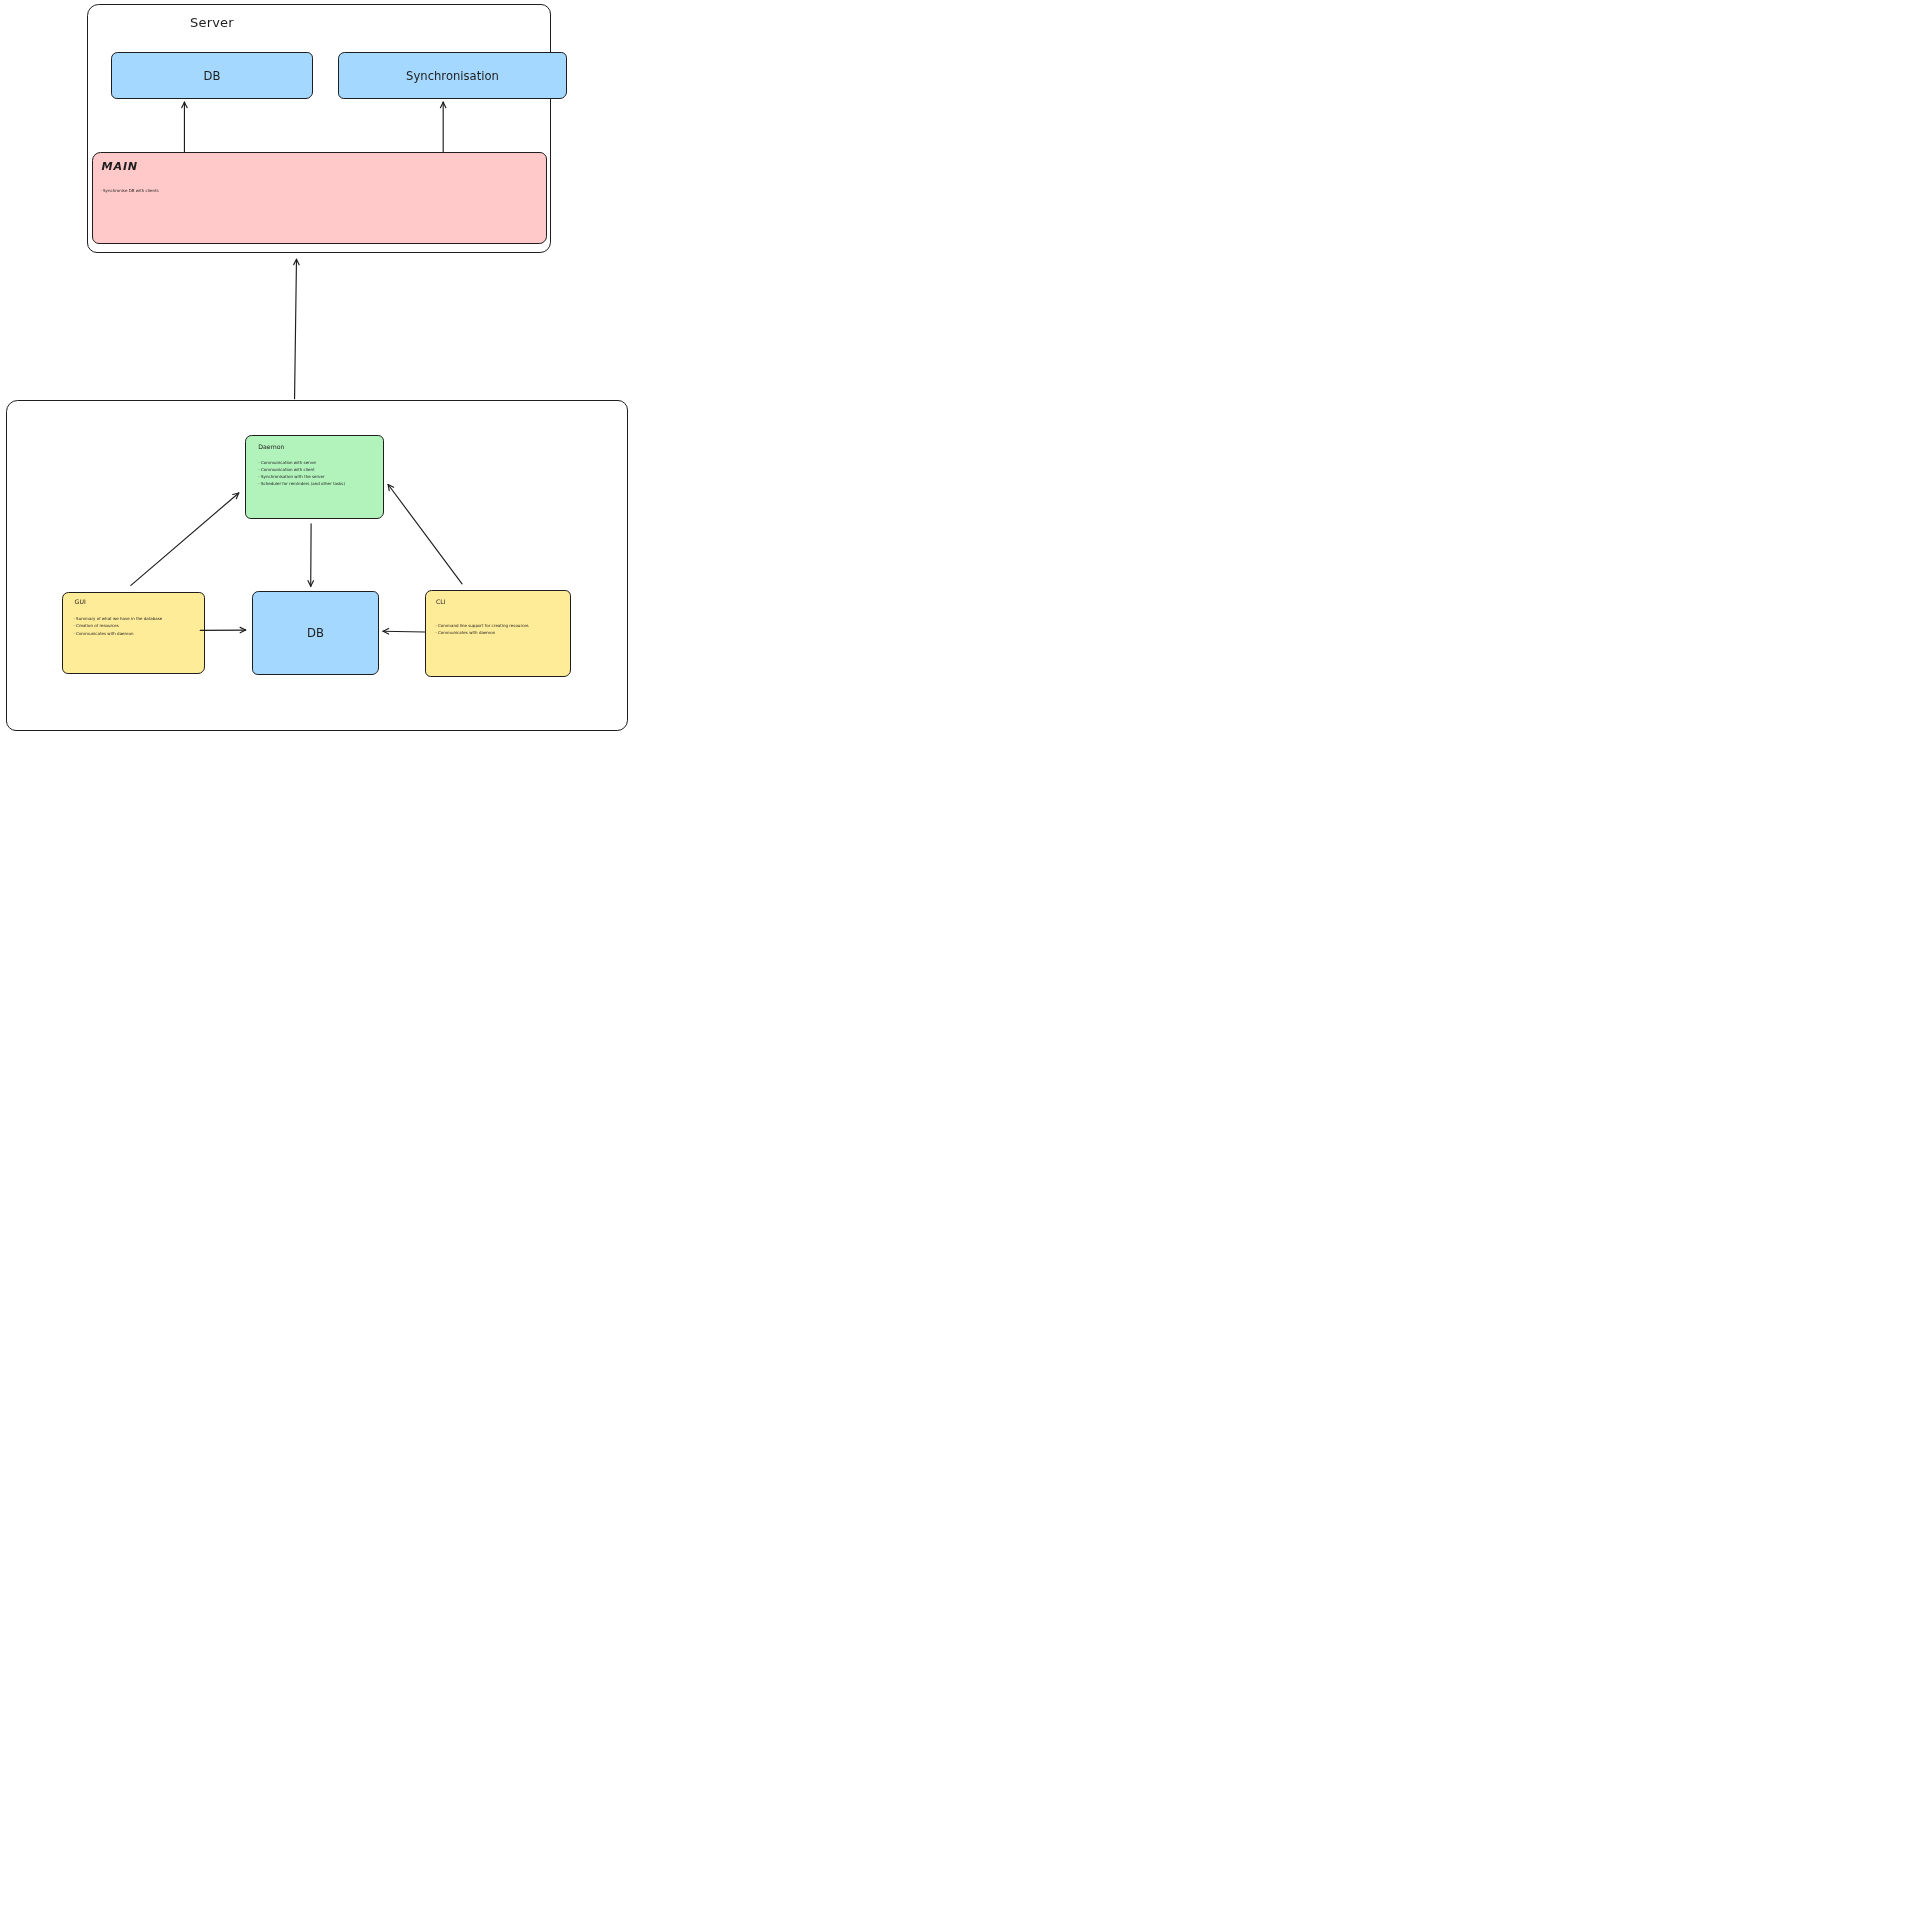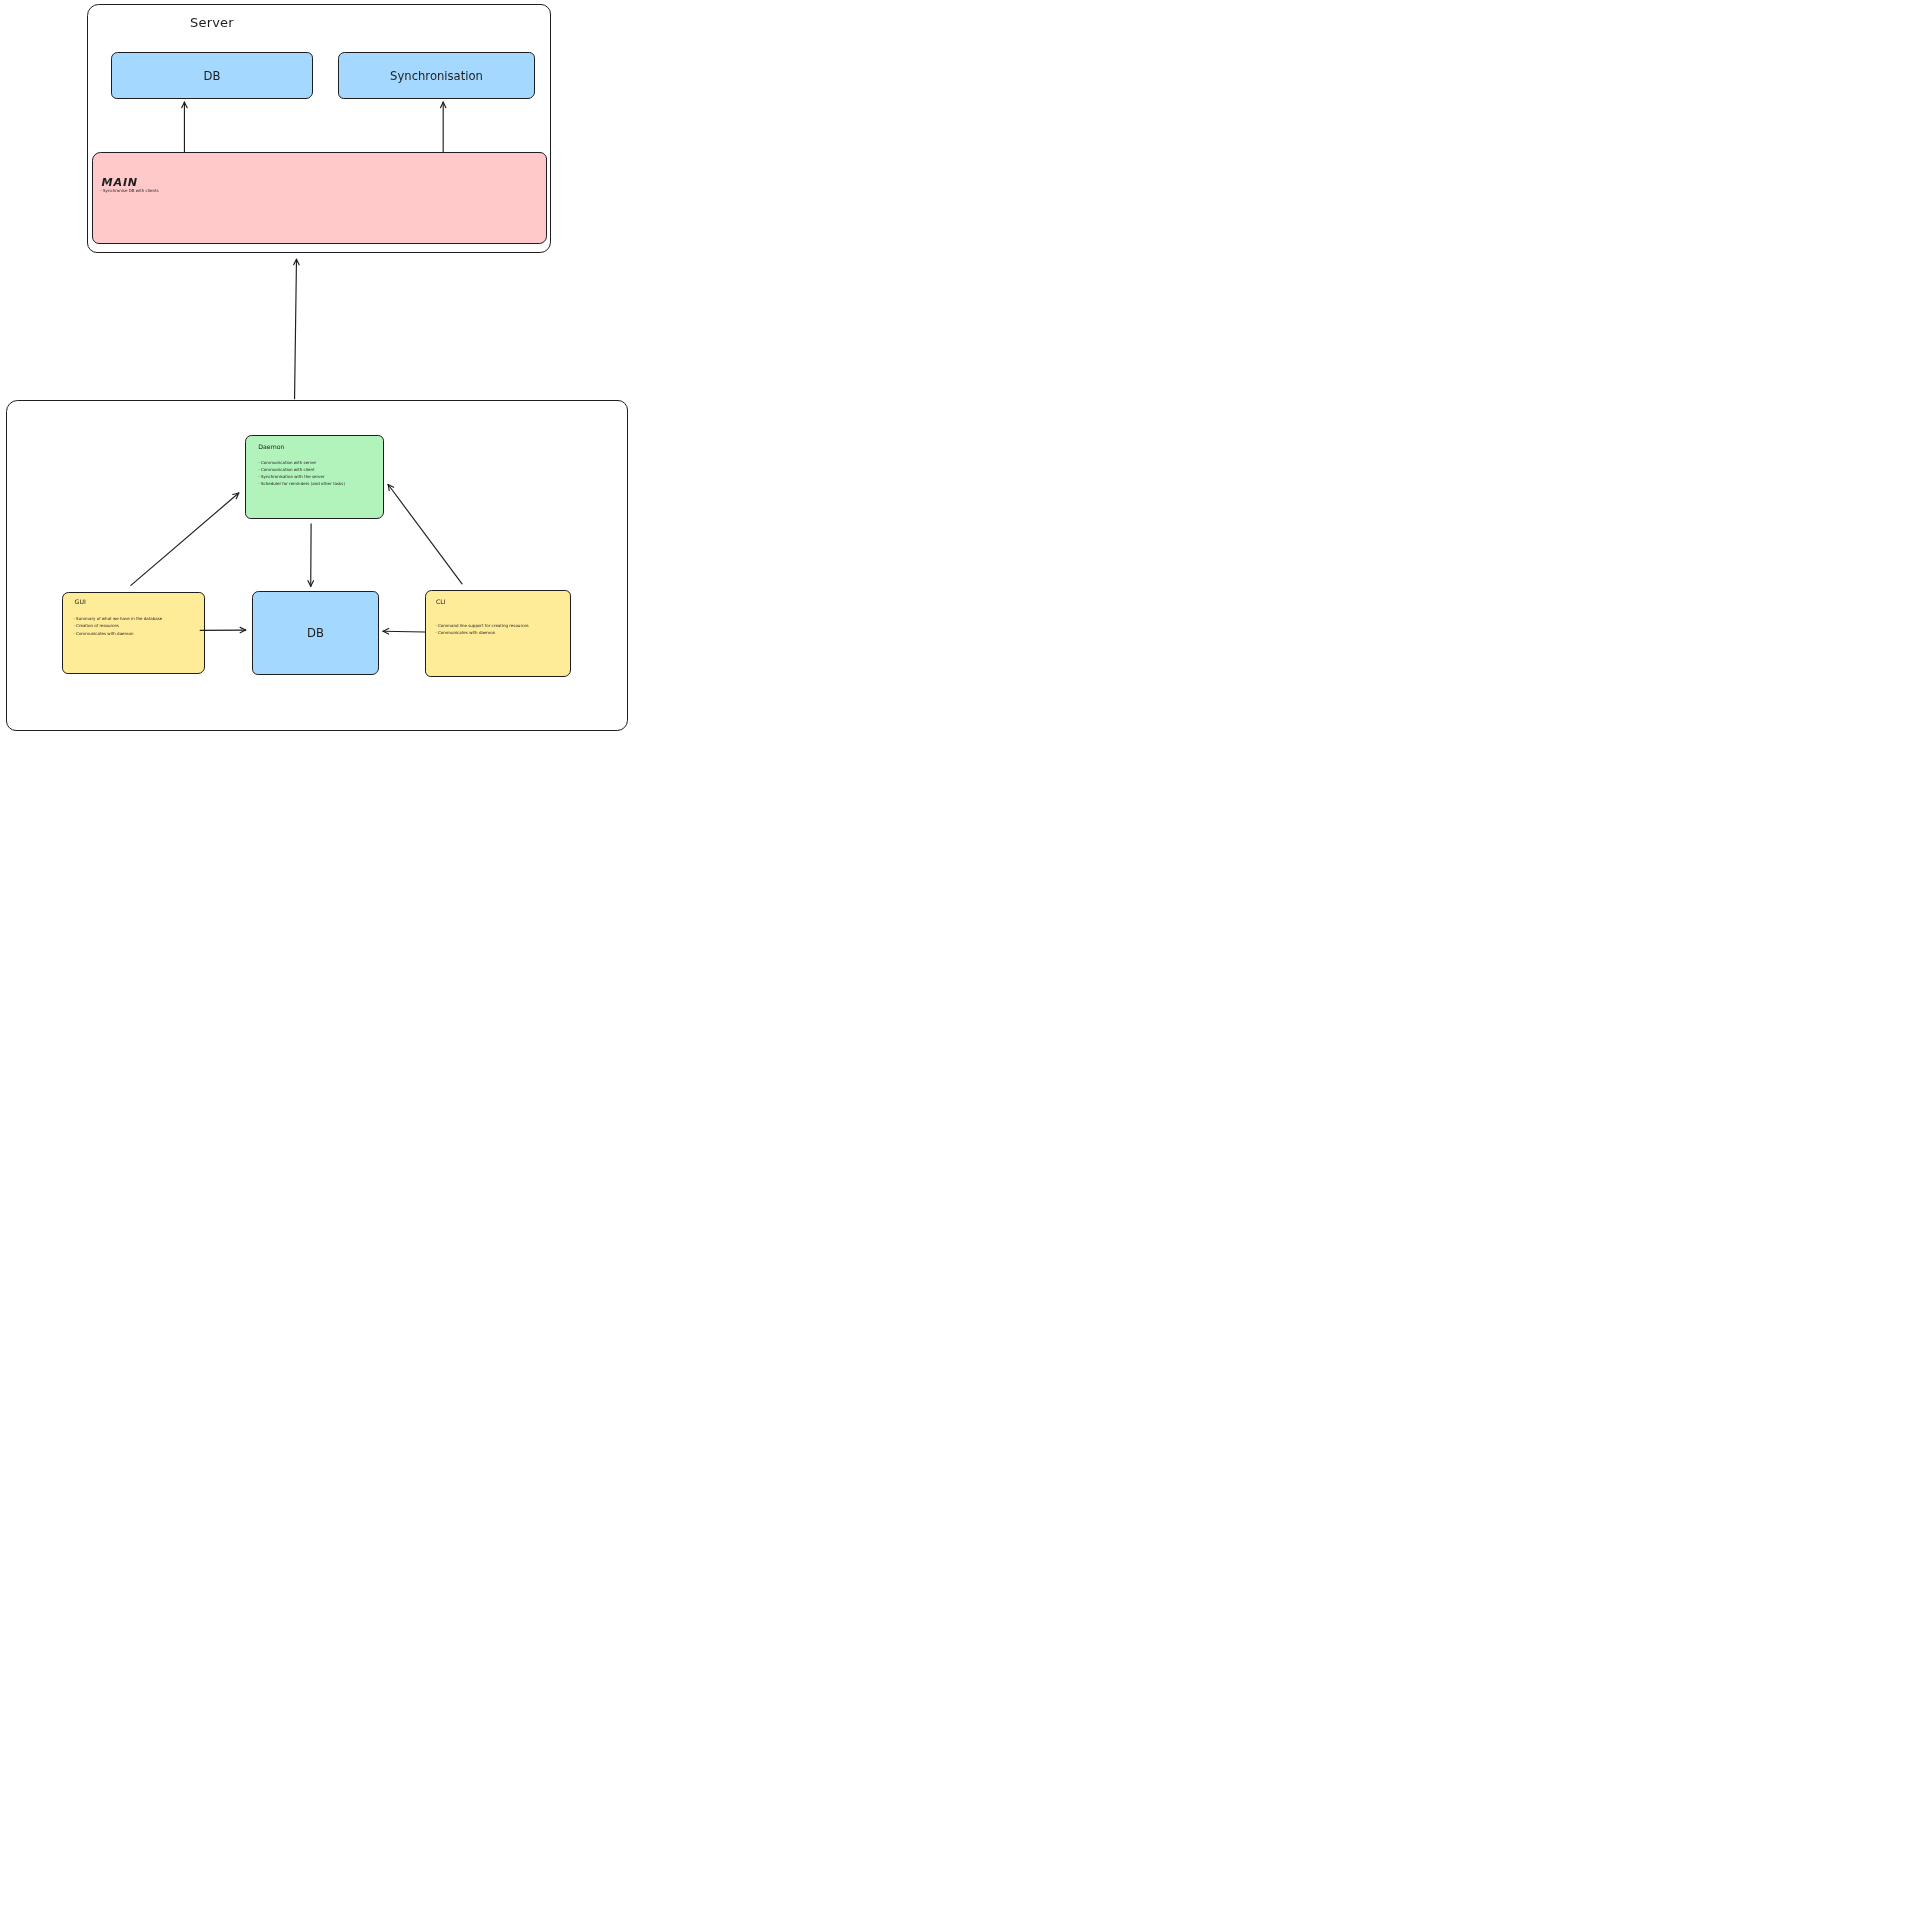--- a/index.html
+++ b/index.html
@@ -22,21 +22,21 @@
   .main-title{position:absolute;font-size:11.2px;font-weight:bold;font-style:italic;letter-spacing:0.8px;}
   .main-bullet{position:absolute;font-size:4px;}
 
   #arrow-layer{position:absolute;left:0;top:0;pointer-events:none;}
   #arrow-layer line{fill:none;stroke-width:3;stroke-linecap:round;}
 
   
   #server-box   {left:87px; top:3.5px;    width:462px; height:247px;}
   #server-label {left:102px; top:10px;}
   #node-db-server{left:111px; top:52px; width:202px;  height:47px;}
-  #node-sync    {left:338px; top:52px;  width:197px;  height:47px;}
+  #node-sync    {left:338px; top:52px;  width:229px;  height:47px;}
   #node-main    {left:92px; top:152px;  width:455px; height:92px; border-radius:8.5px 7px 7.7px 7px;}
 
   #client-box   {left:6.2px;  top:400px; width:620px; height:329px;}
   #node-daemon  {left:245px; top:435px; width:139px;  height:84px;}
   #node-gui     {left:62px; top:592px; width:143px;  height:82px;}
   #node-db-client{left:252px;top:591px; width:127px;  height:84px;}
   #node-cli     {left:425px;top:590px; width:146px;  height:87px;}
 </style>
 </head>
 <body>
@@ -49,21 +49,21 @@
 
   <div id="node-db-server" class="node centered round" style="background-color: rgb(165, 216, 255);">
     <span class="big-label">DB</span>
   </div>
 
   <div id="node-sync" class="node centered round" style="background-color: rgb(165, 216, 255);">
     <span class="big-label">Synchronisation</span>
   </div>
 
   <div id="node-main" class="node" style="background-color: rgb(255, 201, 201);">
-    <span class="main-title" style="left:8.5px;top:23px;">MAIN</span>
+    <span class="main-title" style="left:8.5px;top:7px;">MAIN</span>
     <span class="main-bullet" style="left:7.3px;top:35px;">- Synchronise DB with clients</span>
   </div>
 
   <div id="client-box" class="container">
     
   </div>
 
   <div id="node-daemon" class="node round" style="background-color: rgb(178, 242, 187);">
     <span class="node-title" style="left:12.3px;top:7px;">Daemon</span>
     <div class="bullets" style="left:12.3px;top:23px;">

